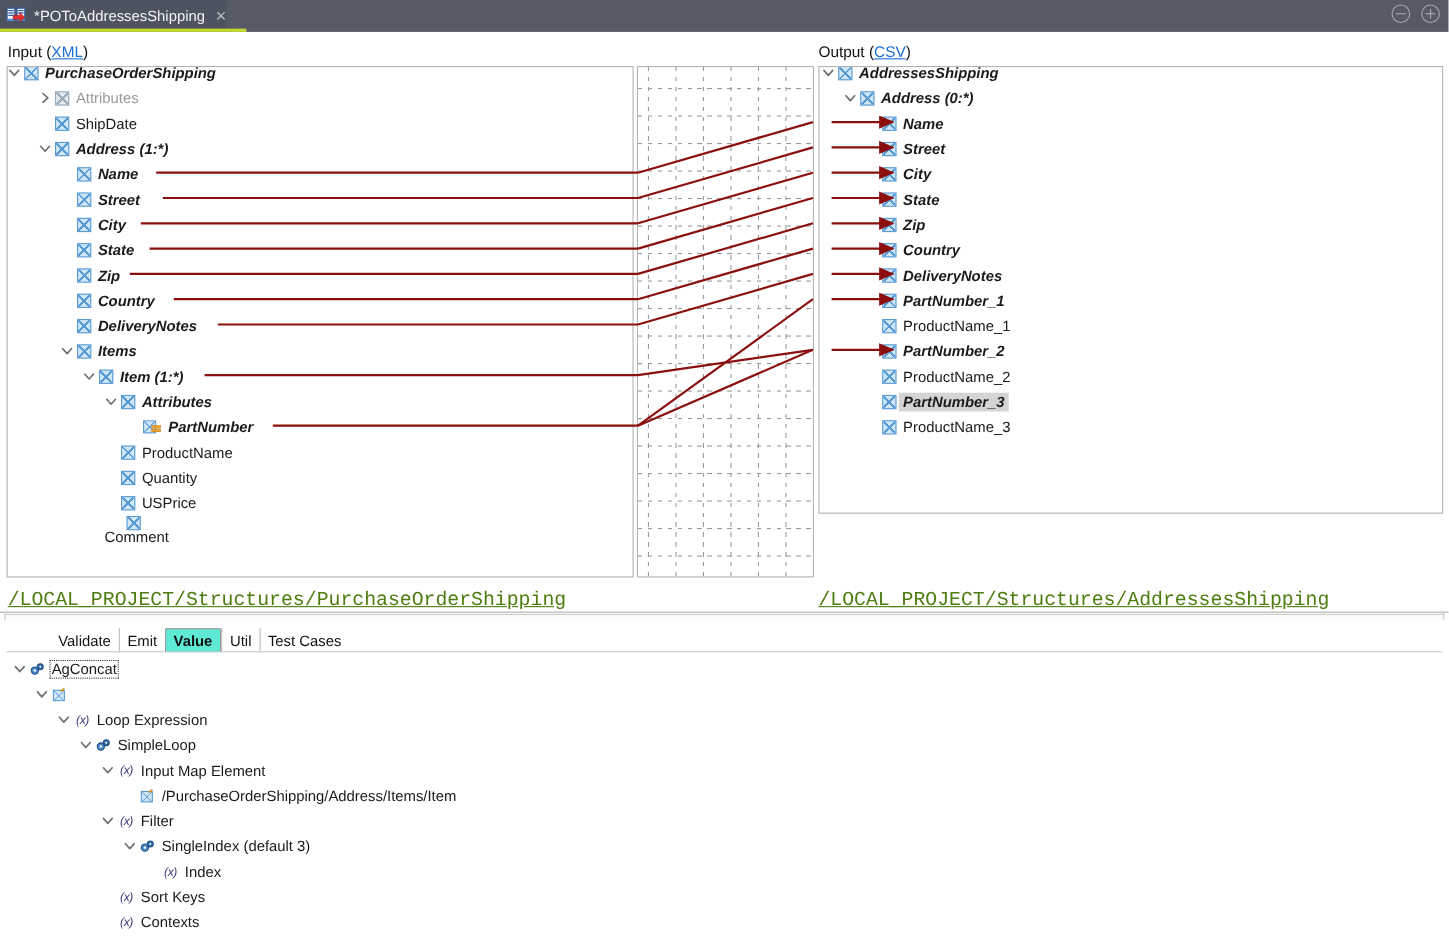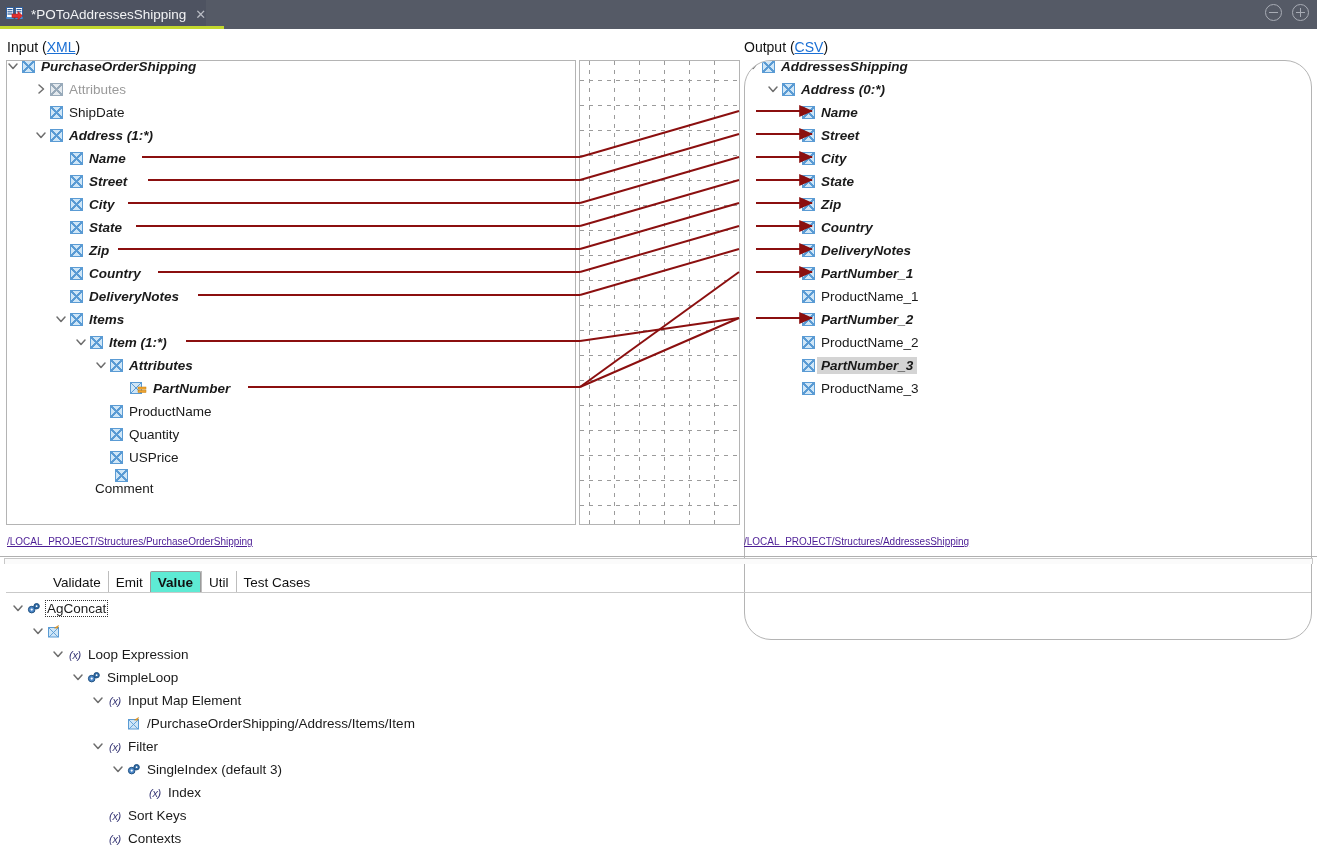--- a/index.html
+++ b/index.html
@@ -25,21 +25,21 @@
   .winbtn .v{top:3px;left:6.5px;height:9px;width:1.4px;}
 
   
   .hdr{position:absolute;font-size:14px;color:#111;}
   .hdr a{color:#1a6fd4;text-decoration:underline;}
 
   
   .panel{position:absolute;background:#fff;border:1px solid #b4b4b4;box-sizing:border-box;overflow:hidden;}
   #input-panel{left:6px;top:60px;width:570px;height:465px;}
   #canvas-panel{left:579px;top:60px;width:161px;height:465px;}
-  #output-panel{left:744px;top:60px;width:568px;height:580px;border-radius:27px;}
+  #output-panel{left:744px;top:60px;width:568px;height:407px;}
   .gridwrap{position:absolute;inset:0;}
   .gridwrap .hline{position:absolute;left:0;right:0;height:1px;
      background:repeating-linear-gradient(to right,#9b9b9b 0 4px,transparent 4px 9px);}
   .gridwrap .vline{position:absolute;top:0;bottom:0;width:1px;
      background:repeating-linear-gradient(to bottom,#9b9b9b 0 4px,transparent 4px 9px);}
 
   svg.wires{position:absolute;left:0;top:0;width:1317px;height:854px;pointer-events:none;}
 
   
   .row{position:absolute;height:23px;display:flex;align-items:center;white-space:nowrap;}
@@ -52,21 +52,21 @@
   .ico.elem::before{background:linear-gradient(to bottom right,transparent 44%,#5a9bd4 44%,#5a9bd4 56%,transparent 56%);}
   .ico.elem::after{background:linear-gradient(to bottom left,transparent 44%,#5a9bd4 44%,#5a9bd4 56%,transparent 56%);}
   .ico.elem.dim{filter:saturate(.35) opacity(.8);}
   .ico.attr{width:17px;}
   .lbl{font-size:13.5px;line-height:1;}
   .lbl.b{font-weight:bold;font-style:italic;}
   .lbl.dim{color:#9a9a9a;}
   .lbl.sel{background:#d4d4d4;padding:2px 4px;margin:-2px -4px;}
 
   
-  .flink{position:absolute;font-size:10px;color:#4c1d95;text-decoration:underline;white-space:nowrap;}
+  .flink{position:absolute;font-size:18px;color:#4d7c0f;text-decoration:underline;white-space:nowrap;font-family:Liberation Mono, monospace;}
 
   
   .divider{position:absolute;left:0;width:1317px;height:1px;background:#b0b0b0;}
   .sashbar{position:absolute;left:4px;top:558px;width:1309px;height:6px;border:1px solid #c8c8c8;
      border-bottom:none;background:#fbfbfb;box-sizing:border-box;}
   .tabbar{position:absolute;left:6px;top:571px;height:22px;display:flex;align-items:stretch;}
   .tb{display:flex;align-items:center;padding:0 7px;font-size:13.5px;color:#111;
       border-left:1px solid #bdbdbd;box-sizing:border-box;height:22px;}
   .tb:first-child{border-left:none;padding-left:3px;margin-left:44px;}
   .tb.active{font-weight:bold;border:1px solid #9a9a9a;border-bottom:none;background:#5eead4;

